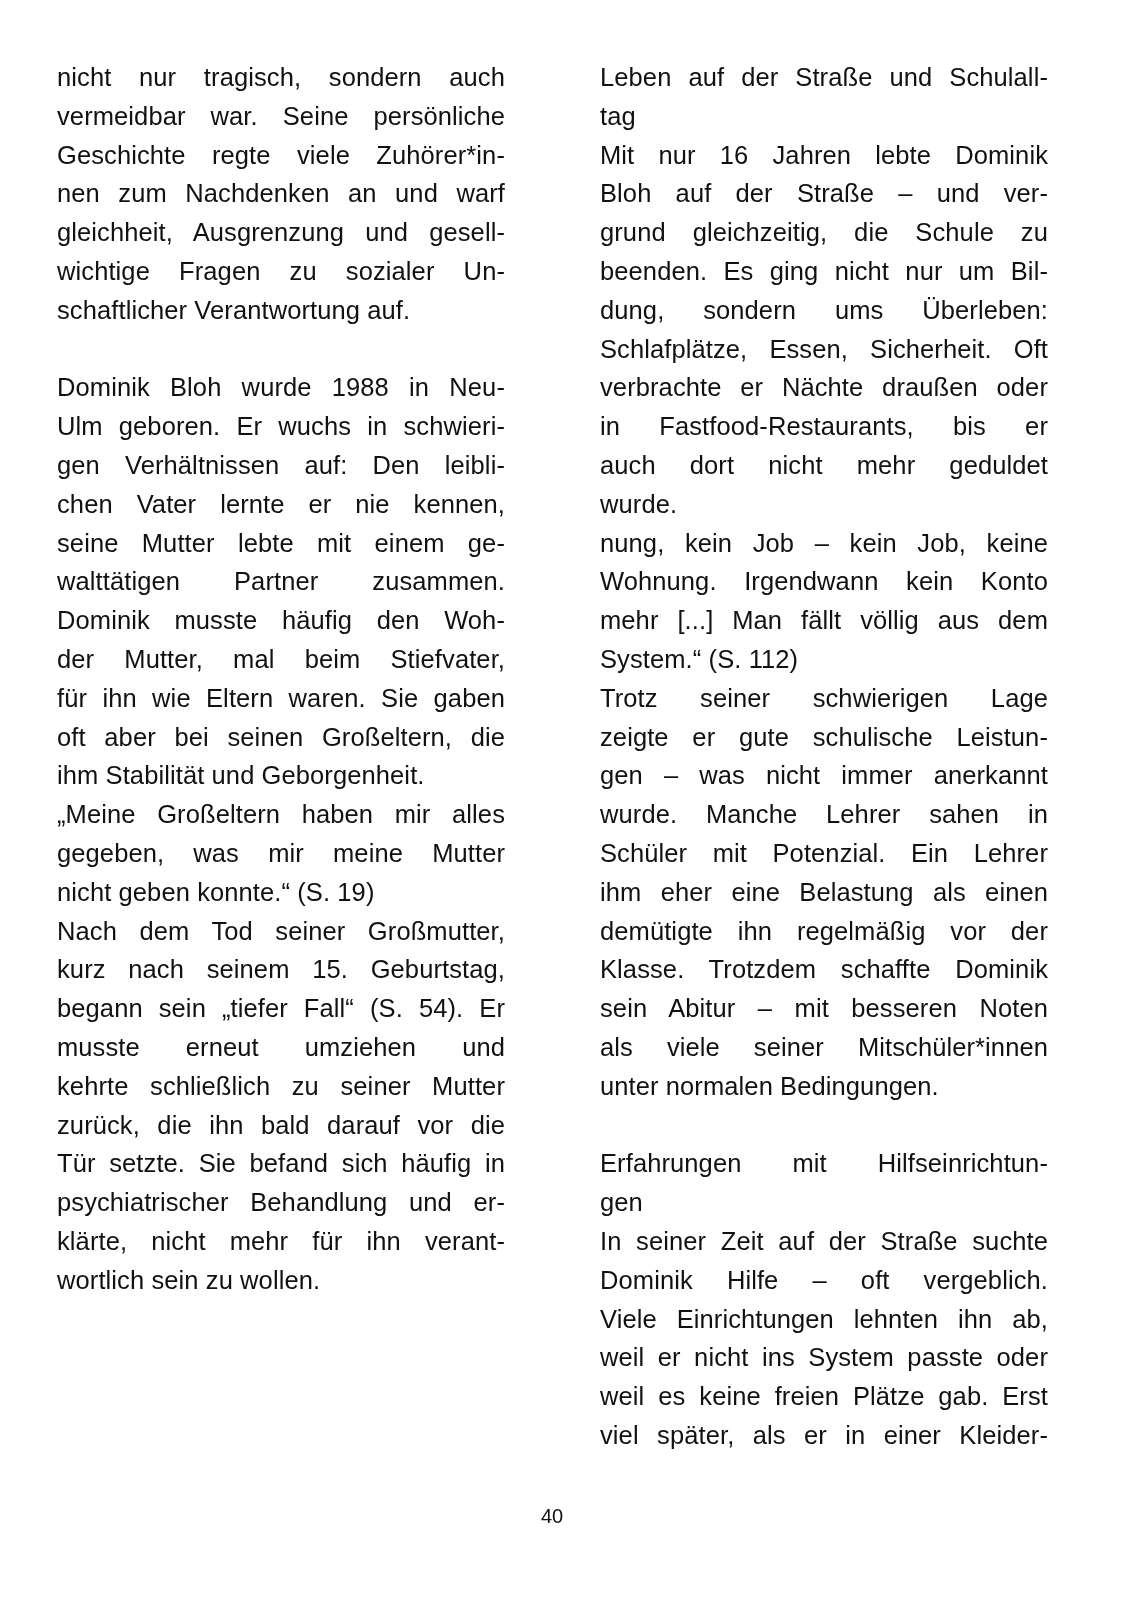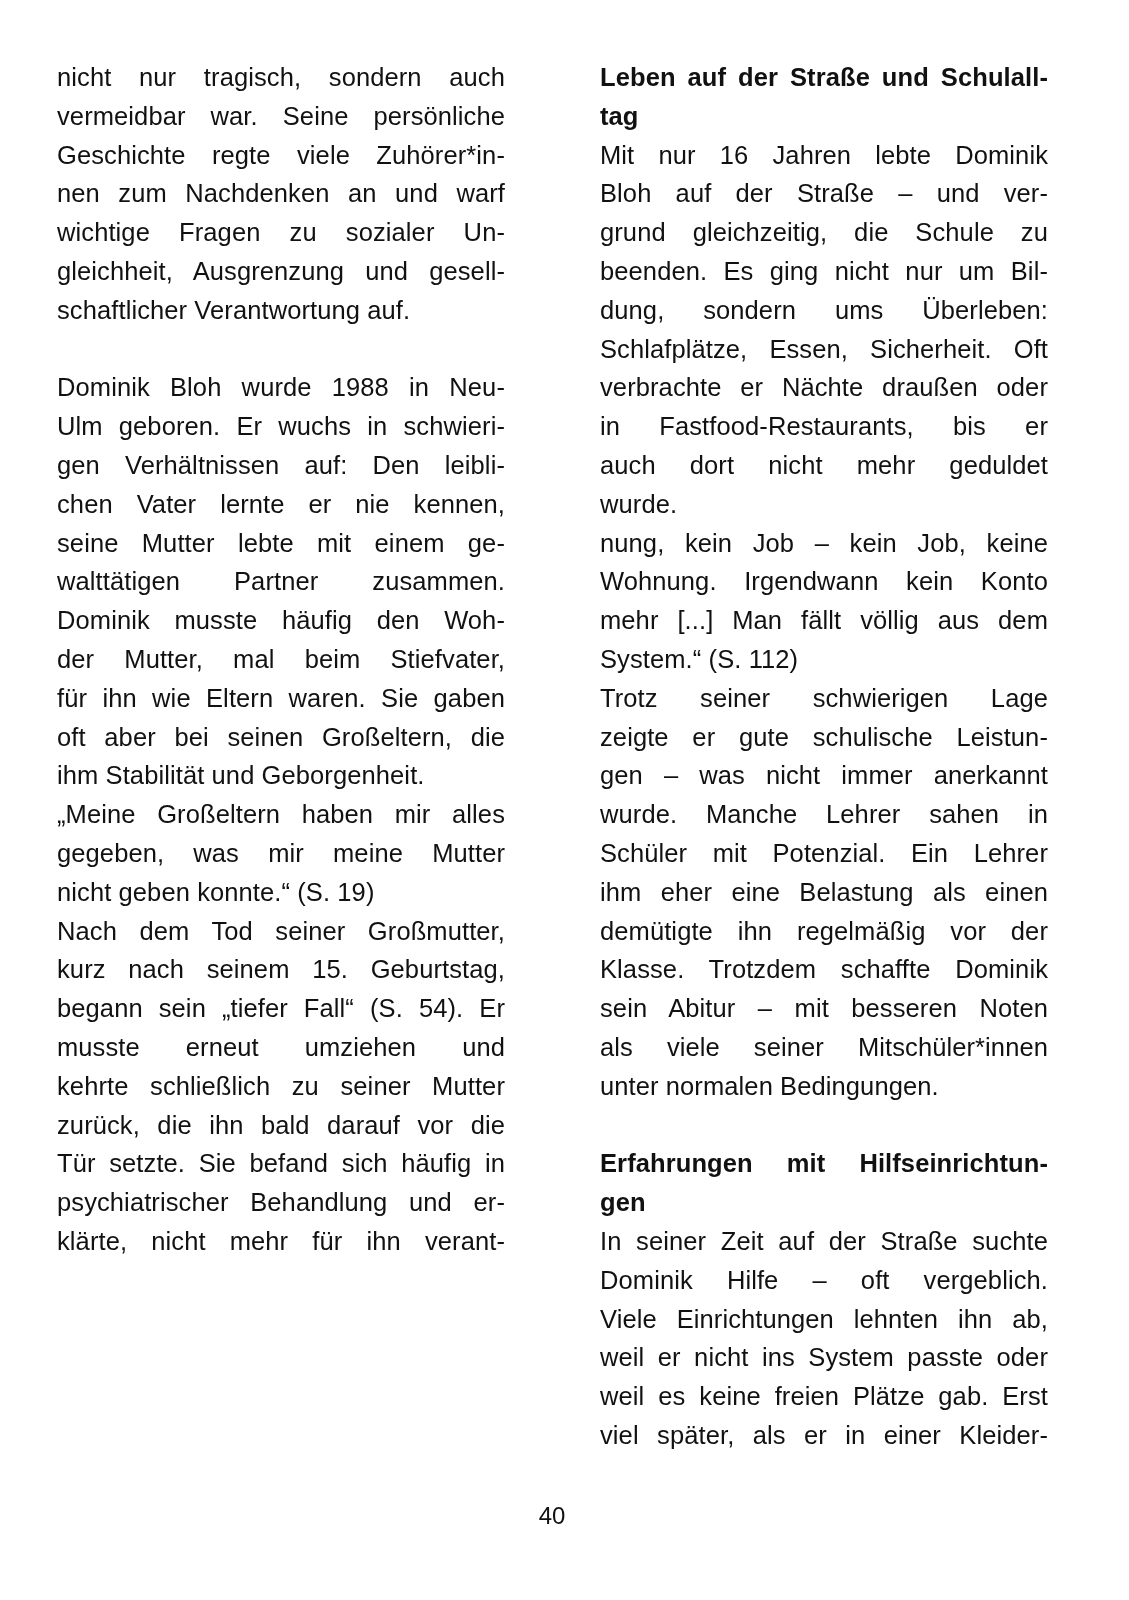--- a/index.html
+++ b/index.html
@@ -29,49 +29,49 @@
       font-size: 25.5px;
       white-space: nowrap;
       text-align: justify;
       text-align-last: justify;
       letter-spacing: 0.1px;
     }
     .line.last {
       text-align-last: left;
     }
     .heading .line {
-      font-weight: bold;
+      font-weight: normal;
     }
     .spacer {
       display: block;
       height: 38.8px;
     }
     #page-number {
       position: absolute;
       top: 1500px;
       left: 0;
       width: 1104px;
       text-align: center;
-      font-size: 24px;
+      font-size: 20px;
       line-height: 32px;
       color: #111111;
     }
   </style>
 </head>
 <body>
 
 <div class="column" id="col-left">
 
   <div class="paragraph">
     <span class="line">nicht nur tragisch, sondern auch</span>
     <span class="line">vermeidbar war. Seine persönliche</span>
     <span class="line">Geschichte regte viele Zuhörer*in-</span>
     <span class="line">nen zum Nachdenken an und warf</span>
+    <span class="line">gleichheit, Ausgrenzung und gesell-</span>
     <span class="line">wichtige Fragen zu sozialer Un-</span>
-    <span class="line">gleichheit, Ausgrenzung und gesell-</span>
     <span class="line last">schaftlicher Verantwortung auf.</span>
   </div>
 
   <span class="spacer"></span>
 
 
   <div class="paragraph">
     <span class="line">Dominik Bloh wurde 1988 in Neu-</span>
     <span class="line">Ulm geboren. Er wuchs in schwieri-</span>
     <span class="line">gen Verhältnissen auf: Den leibli-</span>
@@ -94,20 +94,21 @@
   <div class="paragraph">
     <span class="line">Nach dem Tod seiner Großmutter,</span>
     <span class="line">kurz nach seinem 15. Geburtstag,</span>
     <span class="line">begann sein „tiefer Fall“ (S. 54). Er</span>
     <span class="line">musste erneut umziehen und</span>
     <span class="line">kehrte schließlich zu seiner Mutter</span>
     <span class="line">zurück, die ihn bald darauf vor die</span>
     <span class="line">Tür setzte. Sie befand sich häufig in</span>
     <span class="line">psychiatrischer Behandlung und er-</span>
     <span class="line">klärte, nicht mehr für ihn verant-</span>
+    <span class="line last">wortlich sein zu wollen.</span>
   </div>
 
 </div>
 
 <div class="column" id="col-right">
 
   <div class="heading">
     <span class="line">Leben auf der Straße und Schulall-</span>
     <span class="line last">tag</span>
   </div>

